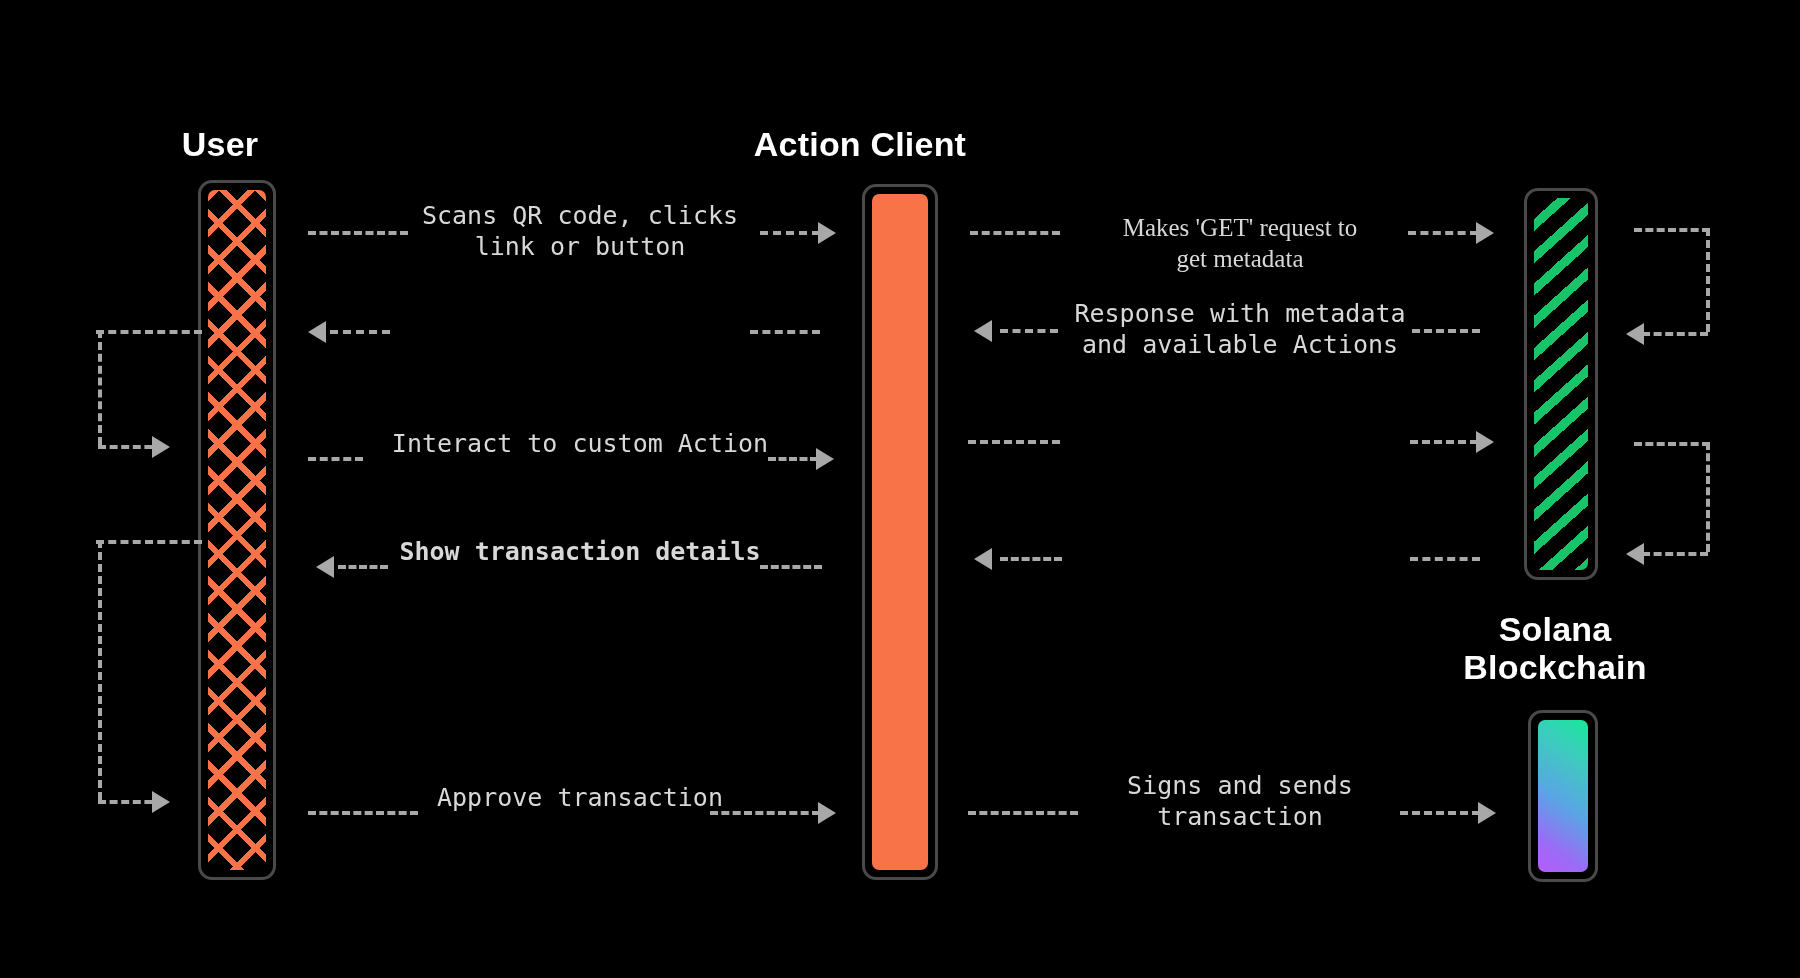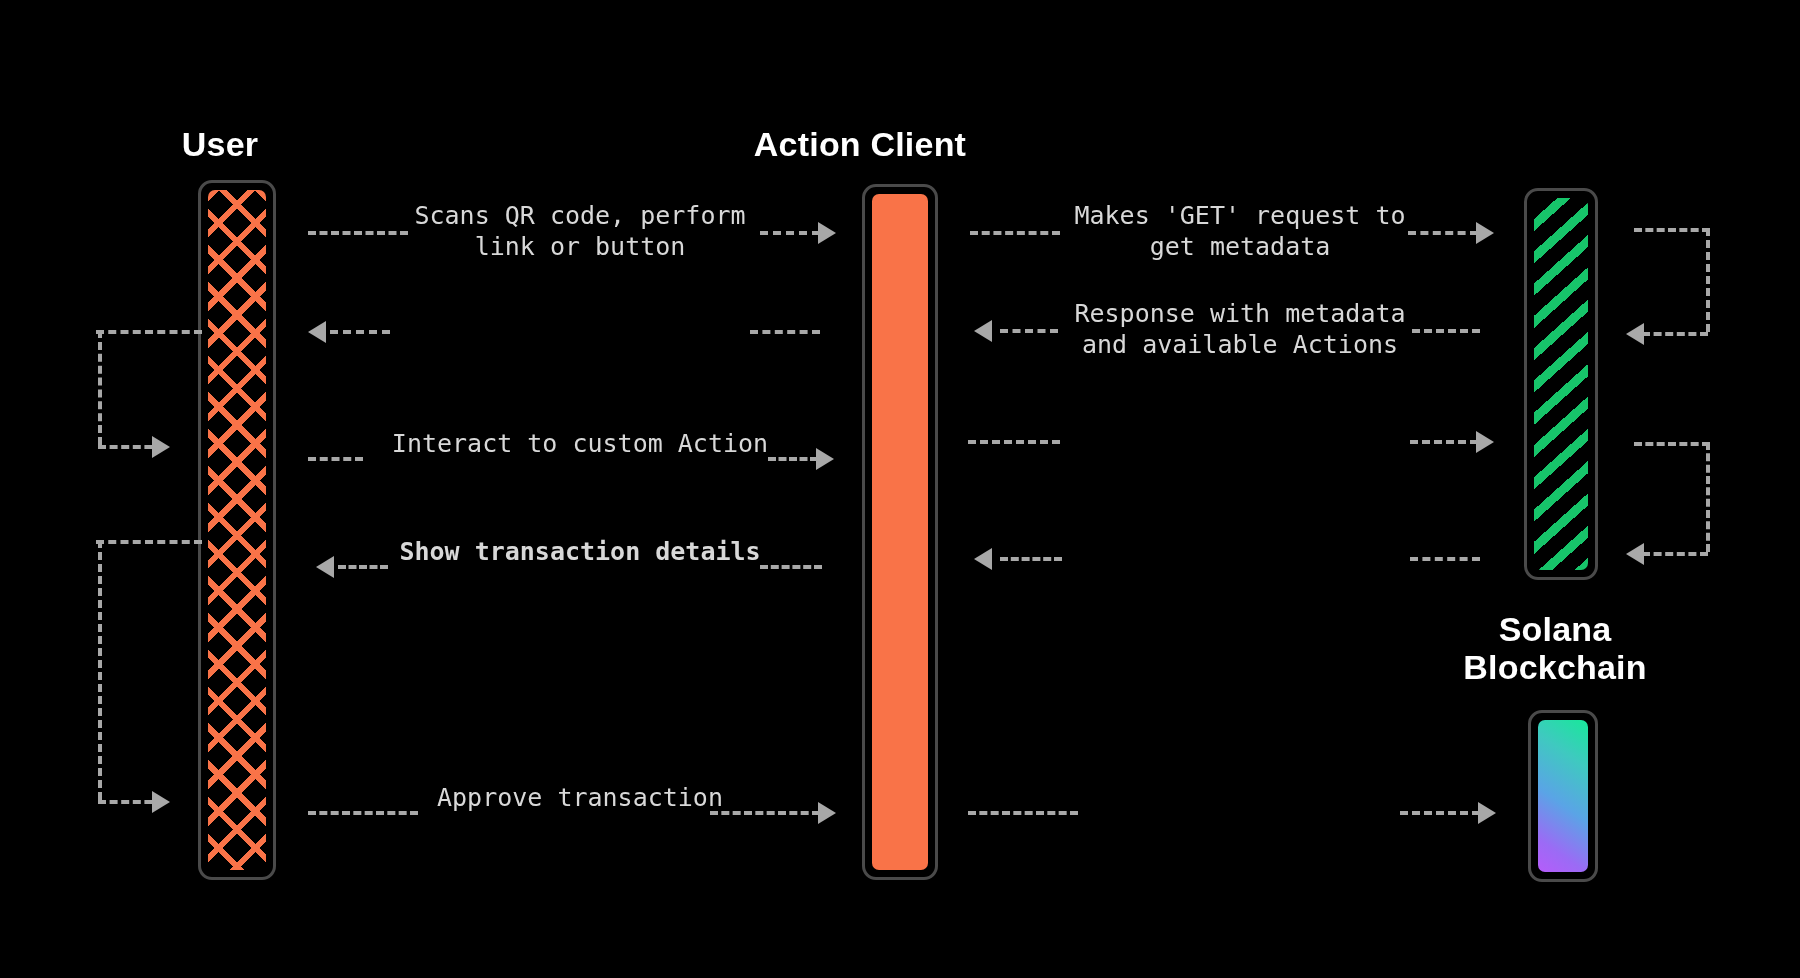--- a/index.html
+++ b/index.html
@@ -48,21 +48,21 @@
 
   <div class="lane" style="left:1524px;top:188px;width:74px;height:392px;">
     <div class="fill" style="background:
            repeating-linear-gradient(-42deg, #17C46A 0 9px, #000 9px 24px);"></div>
   </div>
 
   <div class="lane" style="left:1528px;top:710px;width:70px;height:172px;">
     <div class="fill" style="background:linear-gradient(215deg,#18E89A 0%,#3FC9C0 26%,#5AA4E6 55%,#9B6BF5 82%,#B65CFA 100%);"></div>
   </div>
 
-  <div class="msg" style="left:330px;top:200px;width:500px;">Scans QR code, perform
+  <div class="msg" style="left:330px;top:200px;width:500px;">Scans QR code, clicks
 link or button</div>
   <div class="seg" style="left:308px;top:231px;width:100px;"></div>
   <div class="seg" style="left:760px;top:231px;width:60px;"></div>
   <div class="ah r" style="left:818px;top:222px;"></div>
 
   <div class="seg" style="left:330px;top:330px;width:60px;"></div>
   <div class="seg" style="left:750px;top:330px;width:70px;"></div>
   <div class="ah l" style="left:308px;top:321px;"></div>
 
   <div class="msg" style="left:330px;top:428px;width:500px;">Interact to custom Action</div>
@@ -73,40 +73,42 @@
   <div class="msg" style="left:330px;top:536px;width:500px;font-weight:bold;">Show transaction details</div>
   <div class="seg" style="left:338px;top:565px;width:50px;"></div>
   <div class="seg" style="left:760px;top:565px;width:62px;"></div>
   <div class="ah l" style="left:316px;top:556px;"></div>
 
   <div class="msg" style="left:330px;top:782px;width:500px;">Approve transaction</div>
   <div class="seg" style="left:308px;top:811px;width:110px;"></div>
   <div class="seg" style="left:710px;top:811px;width:110px;"></div>
   <div class="ah r" style="left:818px;top:802px;"></div>
 
-  <div class="msg" style="left:1000px;top:200px;width:480px;">Makes 'GET' request to
+  <div class="msg" style="left:1000px;top:212px;width:480px;font-family:Liberation Serif, serif;">Makes 'GET' request to
 get metadata</div>
   <div class="seg" style="left:970px;top:231px;width:90px;"></div>
   <div class="seg" style="left:1408px;top:231px;width:70px;"></div>
   <div class="ah r" style="left:1476px;top:222px;"></div>
 
   <div class="msg" style="left:1000px;top:298px;width:480px;">Response with metadata
 and available Actions</div>
   <div class="seg" style="left:1000px;top:329px;width:58px;"></div>
   <div class="seg" style="left:1412px;top:329px;width:68px;"></div>
   <div class="ah l" style="left:974px;top:320px;"></div>
 
   <div class="seg" style="left:968px;top:440px;width:92px;"></div>
   <div class="seg" style="left:1410px;top:440px;width:68px;"></div>
   <div class="ah r" style="left:1476px;top:431px;"></div>
 
   <div class="seg" style="left:1000px;top:557px;width:62px;"></div>
   <div class="seg" style="left:1410px;top:557px;width:70px;"></div>
   <div class="ah l" style="left:974px;top:548px;"></div>
 
+  <div class="msg" style="left:1000px;top:770px;width:480px;">Signs and sends
+transaction</div>
   <div class="seg" style="left:968px;top:811px;width:110px;"></div>
   <div class="seg" style="left:1400px;top:811px;width:80px;"></div>
   <div class="ah r" style="left:1478px;top:802px;"></div>
 
   <div class="seg" style="left:96px;top:330px;width:106px;"></div>
   <div class="vseg" style="left:98px;top:330px;height:115px;"></div>
   <div class="seg" style="left:98px;top:445px;width:66px;"></div>
   <div class="ah r" style="left:152px;top:436px;"></div>
 
   <div class="seg" style="left:96px;top:540px;width:106px;"></div>

